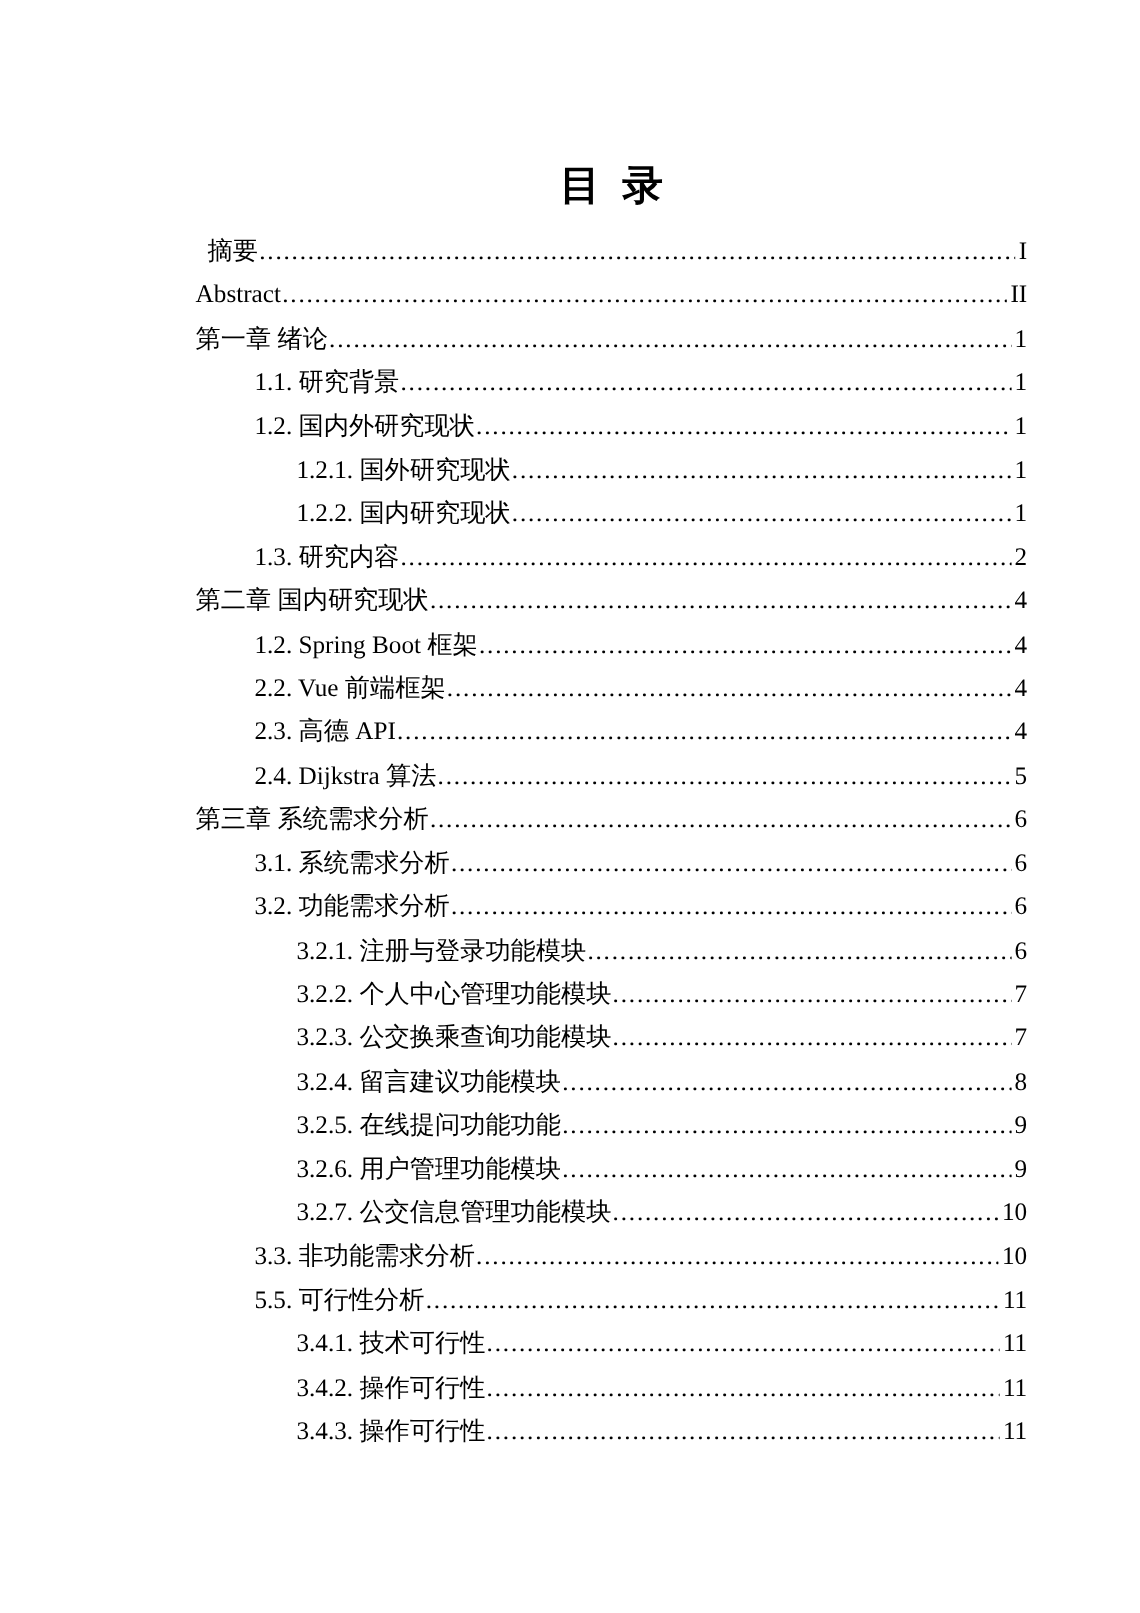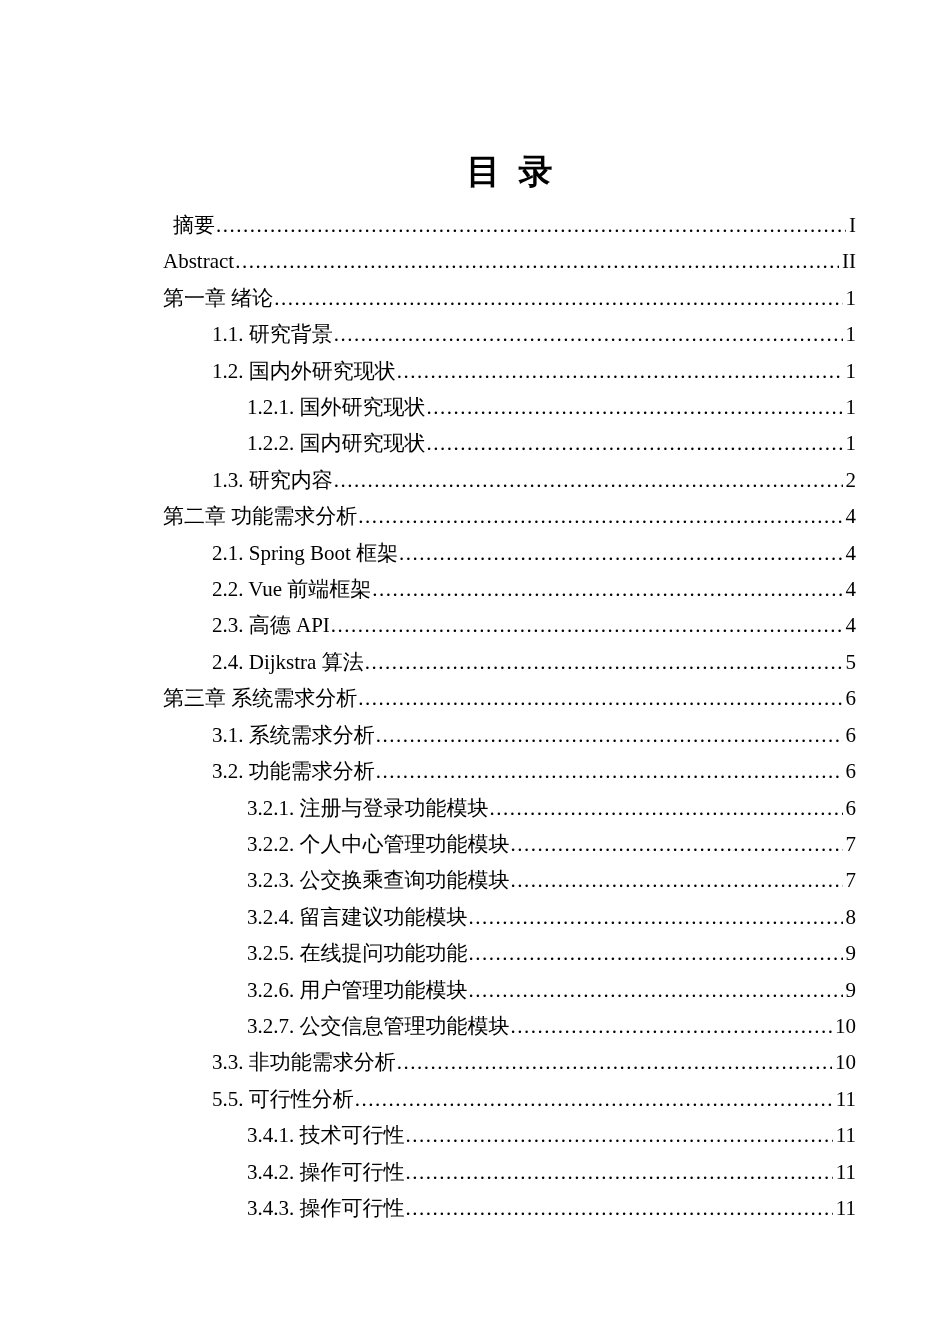--- a/index.html
+++ b/index.html
@@ -12,21 +12,21 @@
     width: 950px;
     height: 1344px;
     background: #ffffff;
     color: #000000;
     font-family: "Liberation Serif", "DejaVu Serif", serif;
     overflow: hidden;
   }
   .content {
     position: absolute;
     left: 163px;
-    top: 152px;
+    top: 136px;
     width: 693px;
     font-family: Liberation Serif, serif;
   }
   .doc-title {
     margin: 0 0 15px 0;
     font-size: 34px;
     font-weight: bold;
     line-height: 40px;
     text-align: center;
     letter-spacing: 18px;
@@ -117,27 +117,27 @@
         <span class="toc-page">1</span>
       </div>
 
       <div class="toc-row lvl1">
         <span class="toc-label">1.3. 研究内容</span>
         <span class="toc-leader"></span>
         <span class="toc-page">2</span>
       </div>
 
       <div class="toc-row lvl0">
-        <span class="toc-label">第二章 功能需求分析</span>
-        <span class="toc-leader"></span>
-        <span class="toc-page">4</span>
-      </div>
-
-      <div class="toc-row lvl1">
-        <span class="toc-label">2.1. Spring Boot 框架</span>
+        <span class="toc-label">第二章 国内研究现状</span>
+        <span class="toc-leader"></span>
+        <span class="toc-page">4</span>
+      </div>
+
+      <div class="toc-row lvl1">
+        <span class="toc-label">1.2. Spring Boot 框架</span>
         <span class="toc-leader"></span>
         <span class="toc-page">4</span>
       </div>
 
       <div class="toc-row lvl1">
         <span class="toc-label">2.2. Vue 前端框架</span>
         <span class="toc-leader"></span>
         <span class="toc-page">4</span>
       </div>
 

